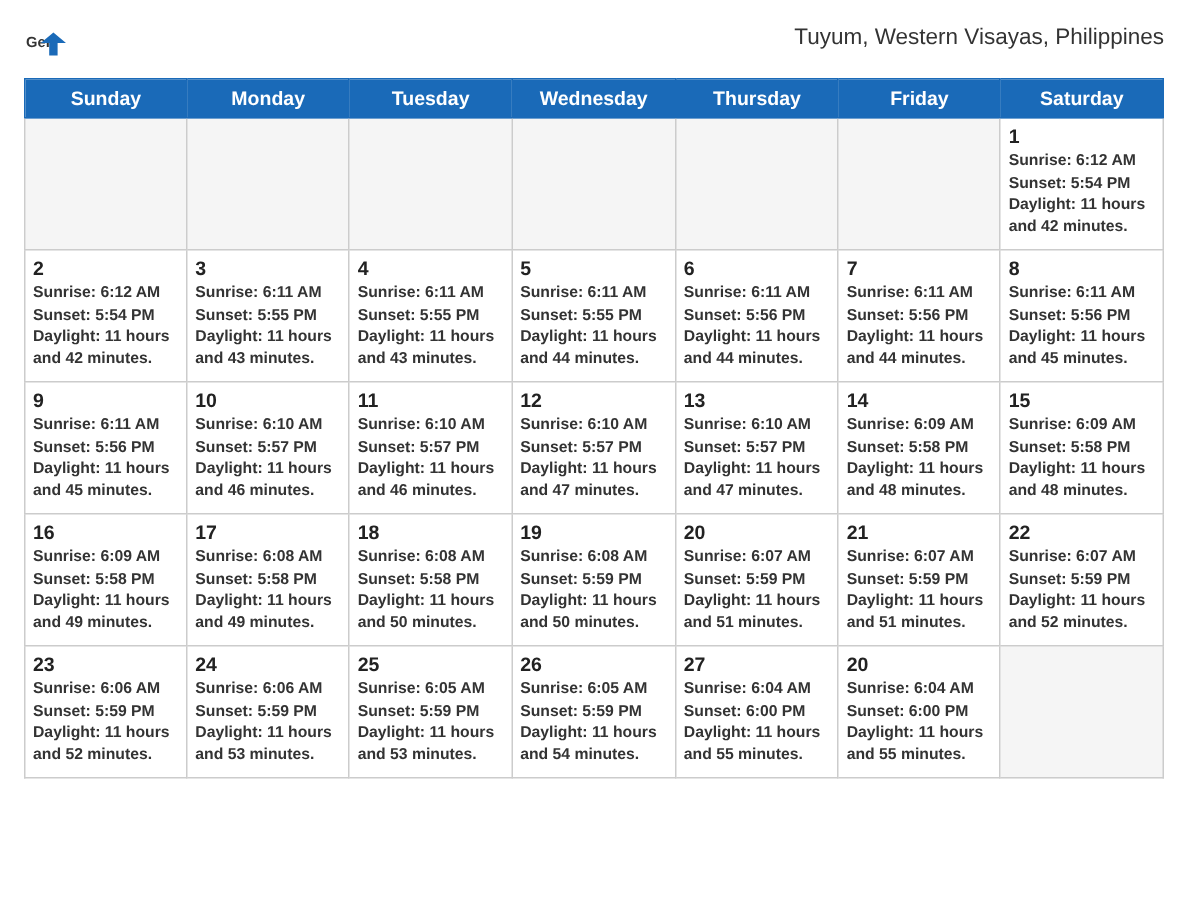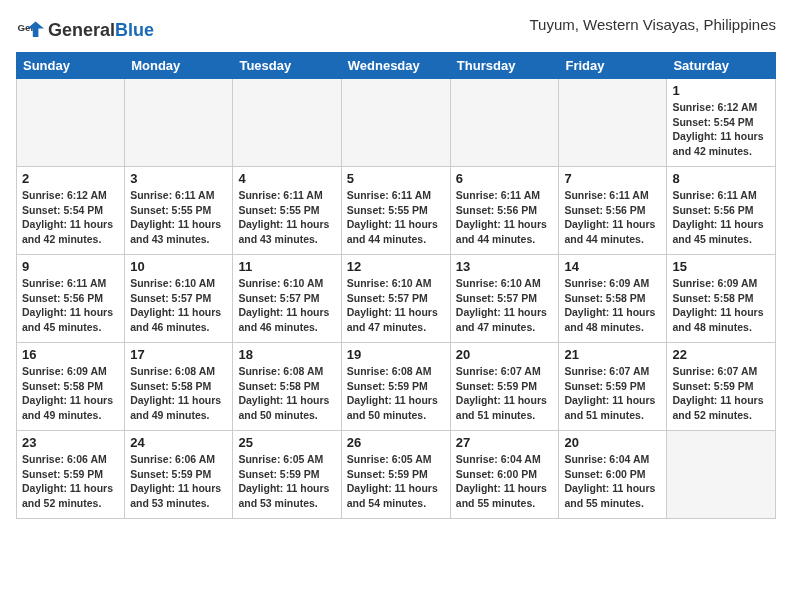--- a/index.html
+++ b/index.html
@@ -43,21 +43,21 @@
       width: 100%;
       border-collapse: collapse;
       border: 1px solid #ccc;
     }
     .calendar th {
       background-color: #1a6ab8;
       color: #fff;
       font-size: 13px;
       font-weight: bold;
       padding: 5px 6px;
-      text-align: left;
+      text-align: center;
       border: 1px solid #1a6ab8;
     }
     .calendar td {
       vertical-align: top;
       border: 1px solid #ccc;
       padding: 4px 5px;
       width: 110px;
       height: 88px;
       background: #fff;
     }
@@ -80,23 +80,20 @@
   </style>
 </head>
 <body>
 
 <div class="header">
   <div class="logo">
     <svg class="logo-icon" viewBox="0 0 40 40">
       <text x="2" y="22" font-size="14" font-weight="bold" fill="#333">Gen</text>
       <polygon points="28,8 40,18 32,18 32,30 24,30 24,18 16,18" fill="#1a6ab8"></polygon>
     </svg>
-    <div>
-      <span style="font-size:18px;font-weight:bold;color:#333;">General</span><span style="font-size:18px;font-weight:bold;color:#1a6ab8;">Blue</span>
-    </div>
   </div>
   <div class="title-block">
     <div class="location-title">Tuyum, Western Visayas, Philippines</div>
   </div>
 </div>
 
 <table class="calendar">
   <thead>
     <tr>
     <th>Sunday</th>

